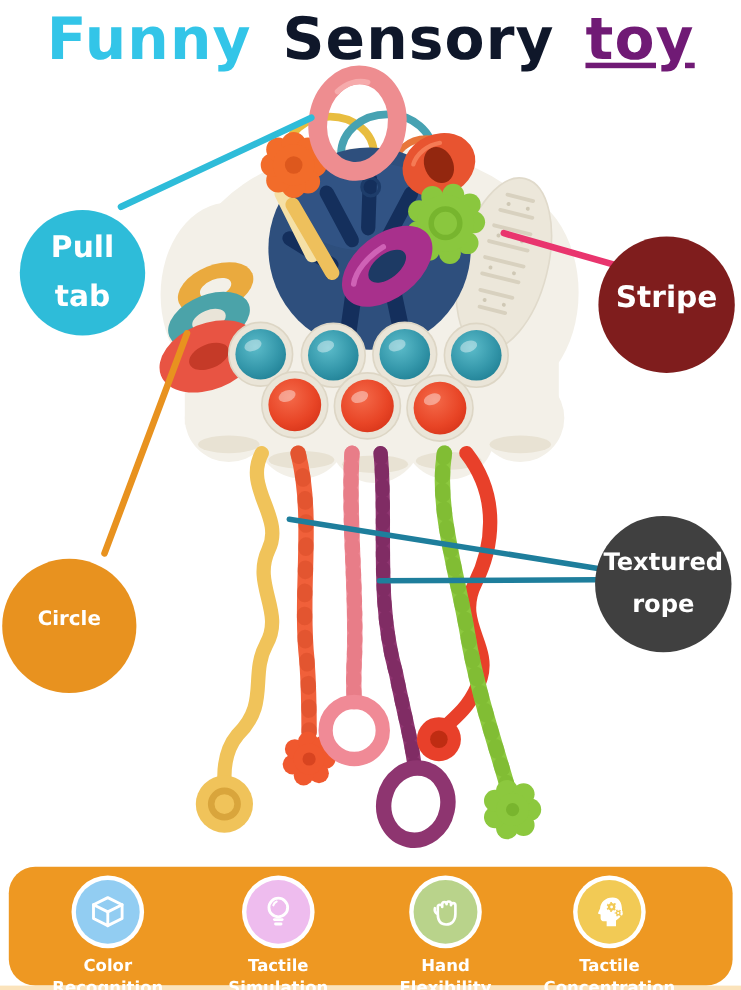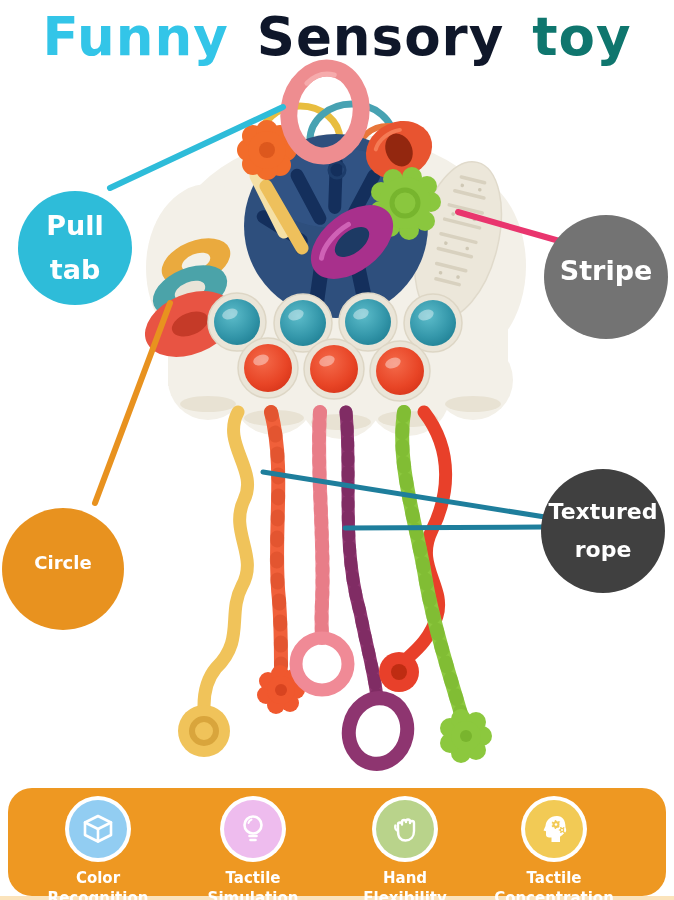--- a/index.html
+++ b/index.html
@@ -49,21 +49,21 @@
   }
 </style>
 </head>
 <body>
 
 <div id="stage">
 
   <div class="title">
     <span style="color: rgb(51, 197, 232);">Funny</span>
     <span style="color: #0f172a;">Sensory</span>
-    <span style="color: #0f766e;">toy</span>
+    <span style="color: #701a75; text-decoration: underline;">toy</span>
   </div>
 
   <svg id="toy-svg" width="674" height="900" viewBox="0 0 674 900">
     <defs>
       <radialGradient id="tealB" cx="40%" cy="35%" r="75%">
         <stop offset="0%" stop-color="#5cbcca"></stop>
           <stop offset="60%" stop-color="#3598ab"></stop>
           <stop offset="100%" stop-color="#1e7e93"></stop>
       </radialGradient>
       <radialGradient id="redB" cx="40%" cy="35%" r="75%">
@@ -288,21 +288,21 @@
       <line x1="170" y1="303" x2="95" y2="503" stroke="#e8921f" stroke-width="6"></line>
       <line x1="263" y1="472" x2="545" y2="517" stroke="#1e7e9c" stroke-width="5"></line>
       <line x1="345" y1="528" x2="542" y2="527" stroke="#1e7e9c" stroke-width="5"></line>
     </g>
   </svg>
 
   <div class="callout" id="co-pull-tab" style="background-color: rgb(46, 188, 217);">
     <span>Pull</span>
     <span>tab</span>
   </div>
-  <div class="callout" id="co-stripe" style="background-color: #737373;">
+  <div class="callout" id="co-stripe" style="background-color: #7f1d1d;">
     <span>Stripe</span>
     <span></span>
   </div>
   <div class="callout" id="co-circle" style="background-color: rgb(232, 146, 31);">
     <span>Circle</span>
     <span></span>
   </div>
   <div class="callout" id="co-textured" style="background-color: #404040;">
     <span>Textured</span>
     <span>rope</span>

